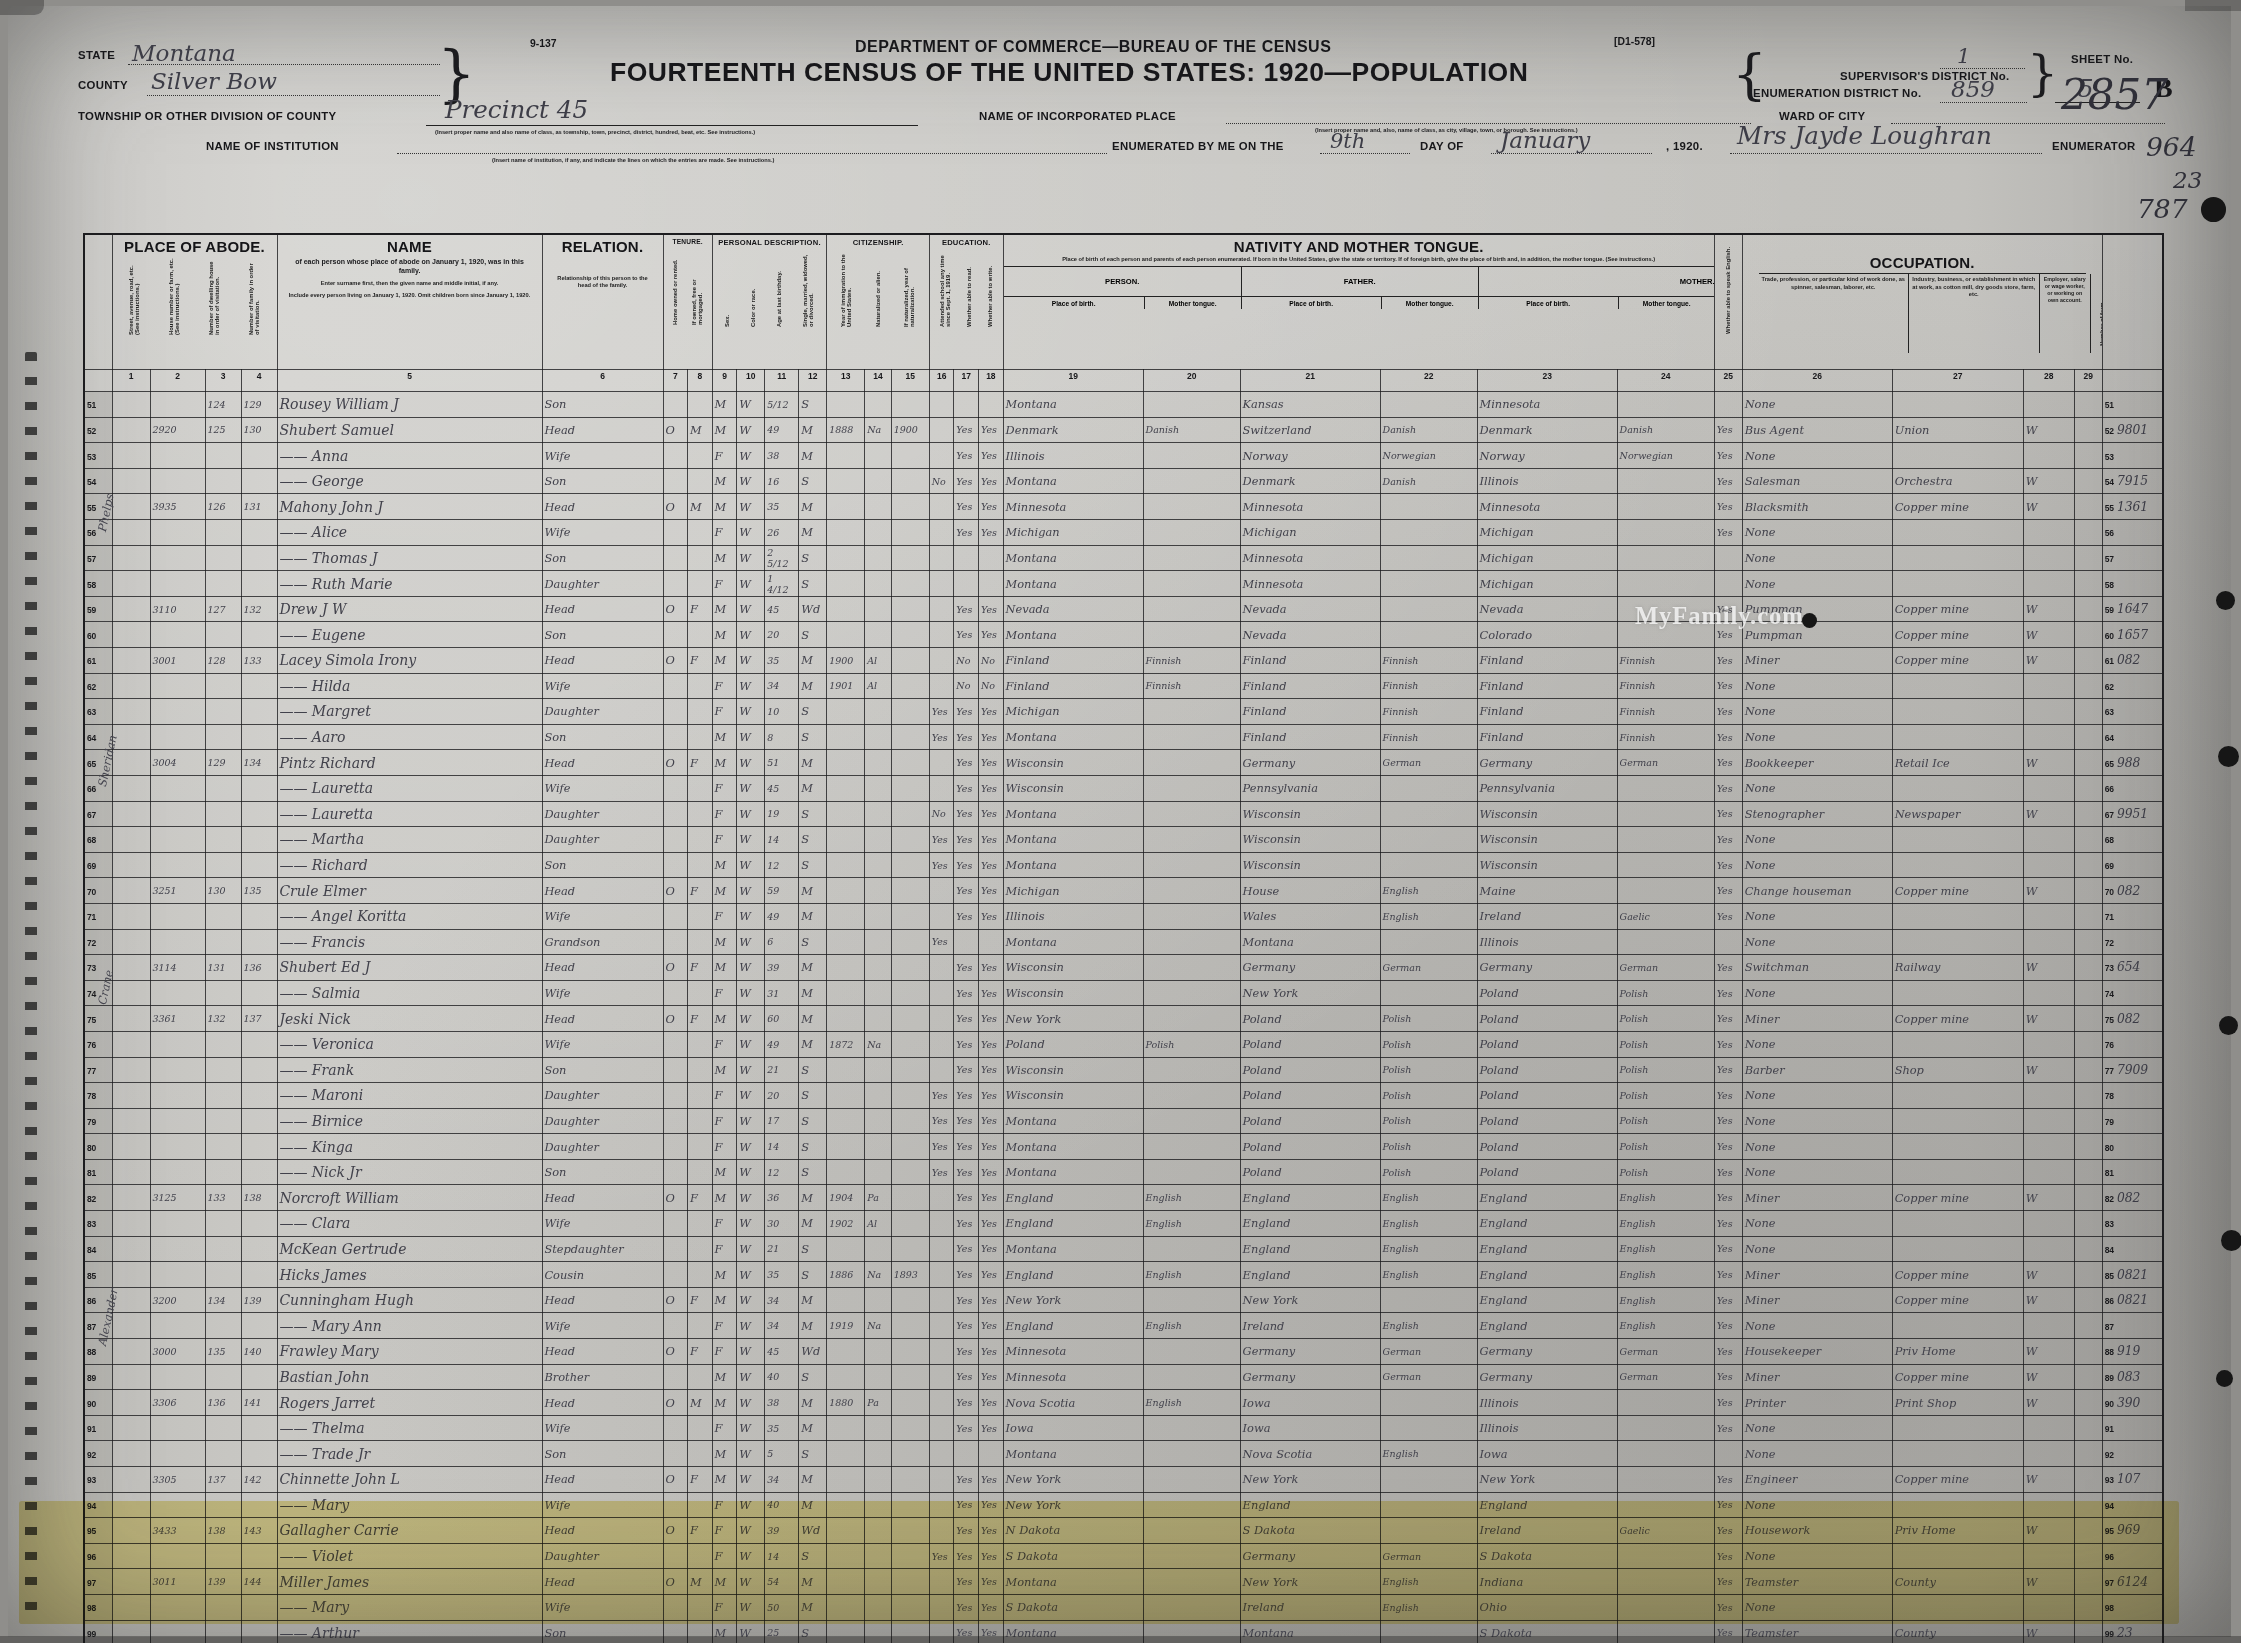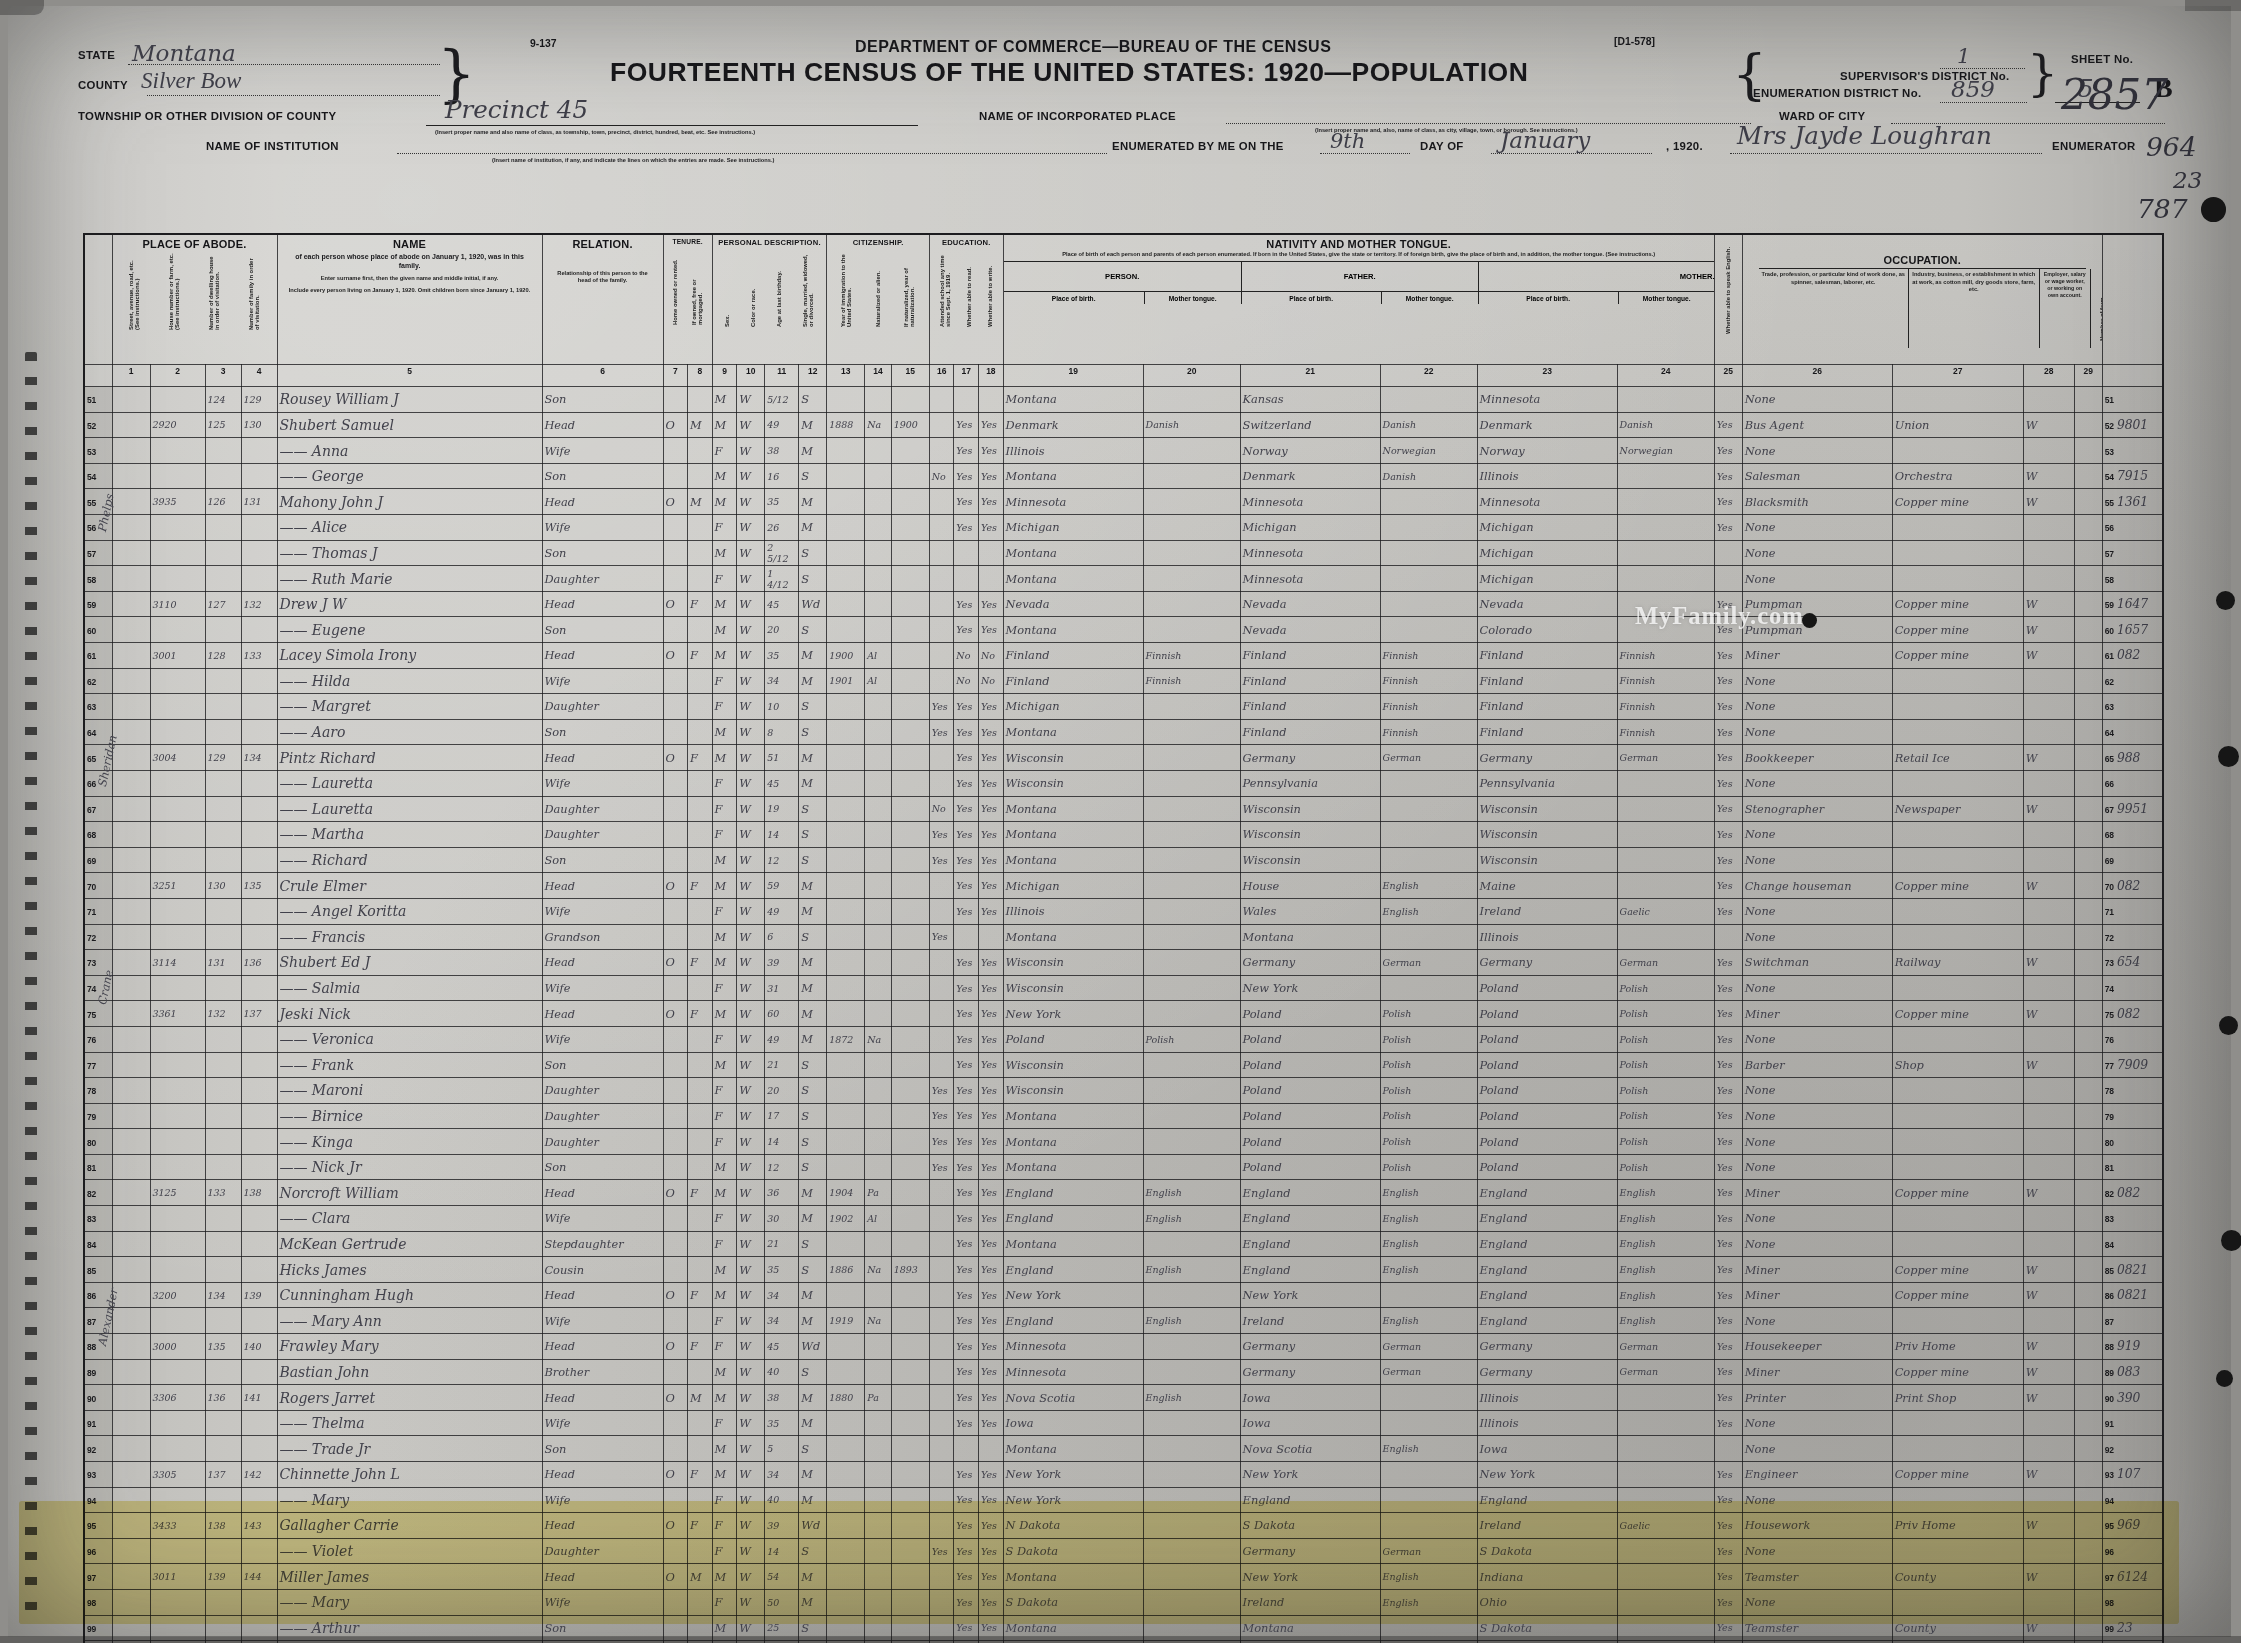--- a/index.html
+++ b/index.html
@@ -42,21 +42,21 @@
   table.census{border:2.8px solid #1c1c1f;}
   tr.numrow th{height:19px;font-size:8.5px;font-weight:bold;color:#17171a;text-align:center;padding:0.9px;}
   tbody td{height:24.6px;font-size:11.4px;}
   .pln{font-size:8.5px;font-weight:bold;color:#1a1a1d;font-family:"Liberation Sans",sans-serif;}
   td.lncell{text-align:left;padding-left:2.8px;background:rgba(120,118,114,.15);}
   td.lncellR{text-align:left;padding-left:1.9px;}
   .hw{font-family:"DejaVu Serif",serif;font-style:italic;color:#41414b;}
   .nm{font-size:14px;}
   .sm{font-size:9.5px;}
   .mgn{font-family:"DejaVu Serif",serif;font-style:italic;color:#3a3a44;font-size:12.3px;margin-left:2.8px;}
-  .grp-title{font-size:11px;font-weight:bold;text-align:center;color:#151518;letter-spacing:0.2px;padding-top:2.8px;}
+  .grp-title{font-size:15px;font-weight:bold;text-align:center;color:#151518;letter-spacing:0.2px;padding-top:2.8px;}
   .grp-note{font-size:5.7px;font-weight:bold;text-align:center;color:#222;padding:0.9px 2.8px;line-height:1.25;}
   .vwrap{display:flex;justify-content:space-around;align-items:flex-start;height:79px;margin-top:1.9px;}
   .vlab{writing-mode:vertical-rl;transform:rotate(180deg);font-size:5.9px;font-weight:bold;color:#222;line-height:1.05;height:78px;text-align:left;}
   .nat-grid{display:grid;grid-template-columns:140px 97px 140px 97px 140px 97px;margin-top:1.9px;}
   .nat-sec{grid-column:span 2;border-top:1.4px solid #222;font-size:7.6px;font-weight:bold;text-align:center;padding:10px 0;}
   .nat-sub{border-top:0.9px solid #222;font-size:6.6px;font-weight:bold;text-align:center;padding:3.8px 0 1.9px;}
   .nat-sub + .nat-sub{border-left:0.9px solid #222;}
   .occ-grid{display:grid;grid-template-columns:150px 131px 51px 28px;margin-top:1.9px;border-top:1.4px solid #222;}
   .occ-note{font-size:5.7px;font-weight:bold;color:#222;padding:2.8px 1.9px;line-height:1.3;border-right:0.9px solid #222;height:74px;}
   .name-desc{font-size:7px;font-weight:bold;text-align:center;padding:1.9px 5.7px;line-height:1.3;color:#1a1a1d;}
@@ -82,21 +82,21 @@
 <body>
 
 <div class="paper"></div>
 <div class="perf"></div>
 
 <div>
   <span class="pr lbl" style="left:78px;top:49px;">STATE</span>
   <span class="hwt" style="left:132px;top:40px;font-size:23px;">Montana</span>
   <span class="dotrule" style="left:128px;top:64px;width:312px;"></span>
   <span class="pr lbl" style="left:78px;top:79px;">COUNTY</span>
-  <span class="hwt" style="left:141px;top:68px;font-size:23px;font-family:Liberation Serif, serif;">Silver Bow</span>
+  <span class="hwt" style="left:151px;top:68px;font-size:23px;">Silver Bow</span>
   <span class="dotrule" style="left:147px;top:95px;width:293px;"></span>
   <span class="brace" style="left:437px;top:38px;font-size:61px;">}</span>
 
   <span class="pr" style="left:530px;top:38px;font-size:10.4px;font-weight:bold;">9-137</span>
   <span class="pr" style="left:855px;top:38px;font-size:16px;font-weight:bold;letter-spacing:0.5px;">DEPARTMENT OF COMMERCE—BUREAU OF THE CENSUS</span>
   <span class="pr" style="left:610px;top:57px;font-size:26.5px;font-weight:bold;letter-spacing:0.5px;">FOURTEENTH CENSUS OF THE UNITED STATES: 1920—POPULATION</span>
   <span class="pr" style="left:1614px;top:36px;font-size:10.4px;font-weight:bold;">[D1-578]</span>
 
   <span class="brace" style="left:1732px;top:42px;font-size:55px;">{</span>
   <span class="pr lbl" style="left:1840px;top:53px;margin-top:17px;">SUPERVISOR'S DISTRICT No.</span>

